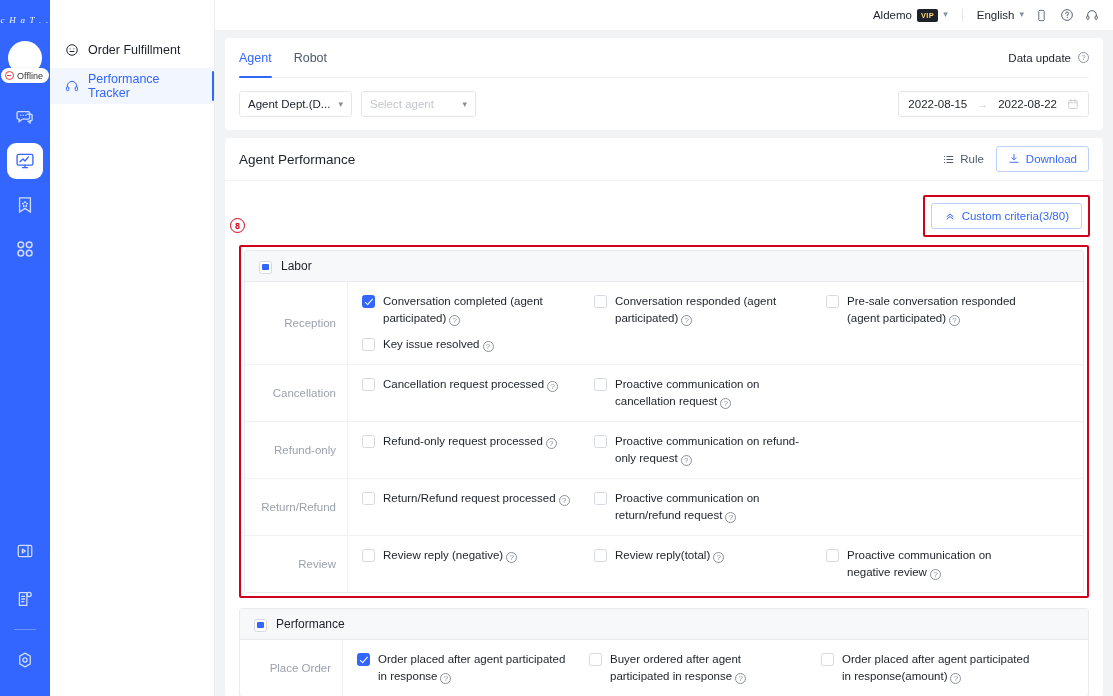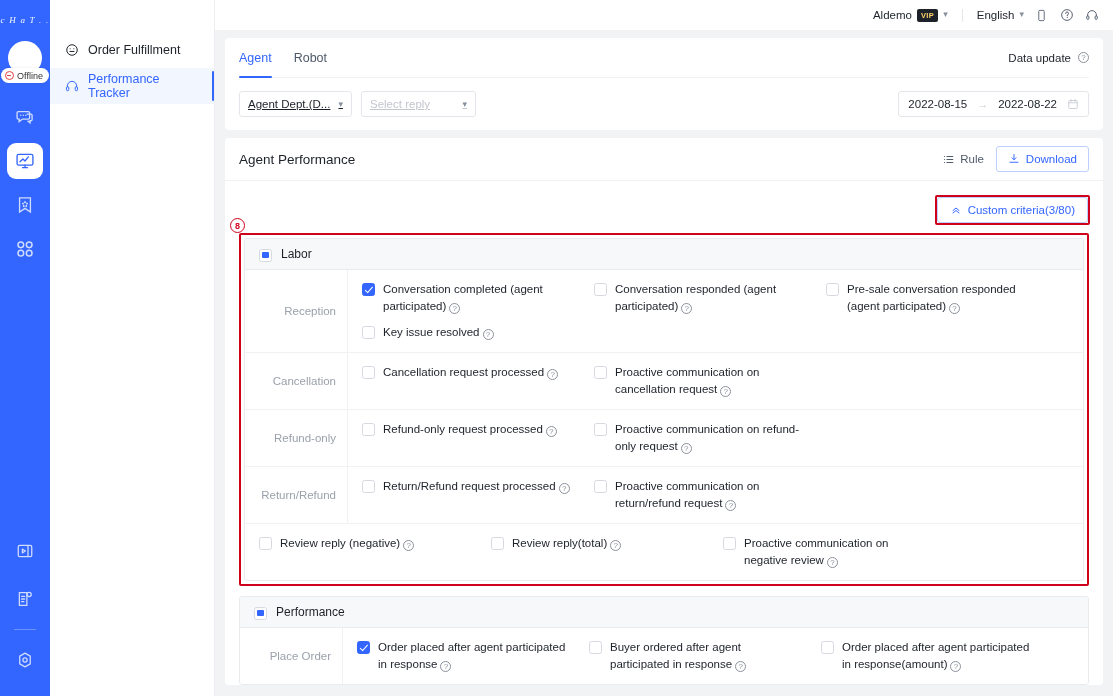--- a/index.html
+++ b/index.html
@@ -107,21 +107,21 @@
     height: 2px; background: #3366ff; border-radius: 2px;
   }
   .data-update {
     margin-left: auto; font-size: 11.5px; color: #1d2129;
     display: flex; align-items: center; gap: 4px;
   }
   .filters { display: flex; align-items: center; height: 52px; gap: 9px; }
   .select {
     height: 26px; min-width: 113px; border: 1px solid #e5e6eb; border-radius: 3px;
     display: flex; align-items: center; padding: 0 8px; font-size: 11.5px;
-    color: #1d2129; justify-content: space-between; gap: 2px; background: #fff; text-decoration: underline;
+    color: #1d2129; justify-content: space-between; gap: 2px; background: #fff;
   }
   .select.placeholder { color: #c3c6cd; min-width: 115px; }
   .daterange {
     margin-left: auto; height: 26px; border: 1px solid #e5e6eb; border-radius: 3px;
     display: flex; align-items: center; padding: 0 9px; gap: 10px;
     font-size: 11.5px; color: #1d2129; background: #fff;
   }
   .arrowmid { color: #c9cdd4; font-size: 11px; }
 
   
@@ -138,21 +138,21 @@
     font-size: 11.5px; display: flex; align-items: center; gap: 6px; padding: 0 11px;
     background: #fff;
   }
   .perf-body { padding: 10px 14px 0 14px; position: relative; }
   .criteria-row { display: flex; justify-content: flex-end; padding: 4px 0 8px 0; }
   .criteria-btn {
     height: 26px; border: 1px solid #bcd0ff; border-radius: 3px; color: #3366ff;
     font-size: 11.5px; display: flex; align-items: center; gap: 6px; padding: 0 12px;
     background: #fff;
   }
-  .hl-criteria { border: 2px solid #d0021b; padding: 0; border-radius: 2px; margin-right: -1px; margin-left: 30px; }
+  .hl-criteria { border: 2px solid #d0021b; padding: 6px; border-radius: 2px; margin-right: -1px; margin-left: 30px; }
 
   
   .hl-group { border: 2px solid #d0021b; border-radius: 2px; padding: 3px; }
   .group {
     border: 1px solid #e9ebef; border-radius: 3px; overflow: hidden; background: #fff;
   }
   .group-head {
     height: 31px; background: #f7f8fa; display: flex; align-items: center;
     gap: 9px; padding: 0 14px; font-size: 12px; color: #1d2129;
     border-bottom: 1px solid #e9ebef;
@@ -367,21 +367,21 @@
             <span>Data update</span>
             <span class="q">?</span>
           </div>
         </div>
         <div class="filters">
           <div class="select">
             <span>Agent Dept.(D...</span>
             <span class="caret">▾</span>
           </div>
           <div class="select placeholder">
-            <span>Select reply</span>
+            <span>Select agent</span>
             <span class="caret">▾</span>
           </div>
           <div class="daterange">
             <span>2022-08-15</span>
             <span class="arrowmid">→</span>
             <span>2022-08-22</span>
             <span>
               <svg width="12" height="12" viewBox="0 0 24 24" fill="none" stroke="#c9cdd4" stroke-width="1.8">
                 <rect x="3.5" y="5" width="17" height="16" rx="2"></rect>
                 <path d="M3.5 9.5h17M8 3v4M16 3v4" stroke-linecap="round"></path>
@@ -522,20 +522,21 @@
                       <div class="citem">
                         <span class="cb"></span>
                         <span class="clabel"><span>Proactive communication on return/refund request</span><span class="q">?</span></span>
                       </div>
                     </div>
                     <div class="gcell"></div>
                   </div>
                 </div>
 
                 <div class="grow">
+                  <div class="grow-label">Review</div>
                   <div class="grow-cells">
                     <div class="gcell">
                       <div class="citem">
                         <span class="cb"></span>
                         <span class="clabel"><span>Review reply (negative)</span><span class="q">?</span></span>
                       </div>
                     </div>
                     <div class="gcell">
                       <div class="citem">
                         <span class="cb"></span>

